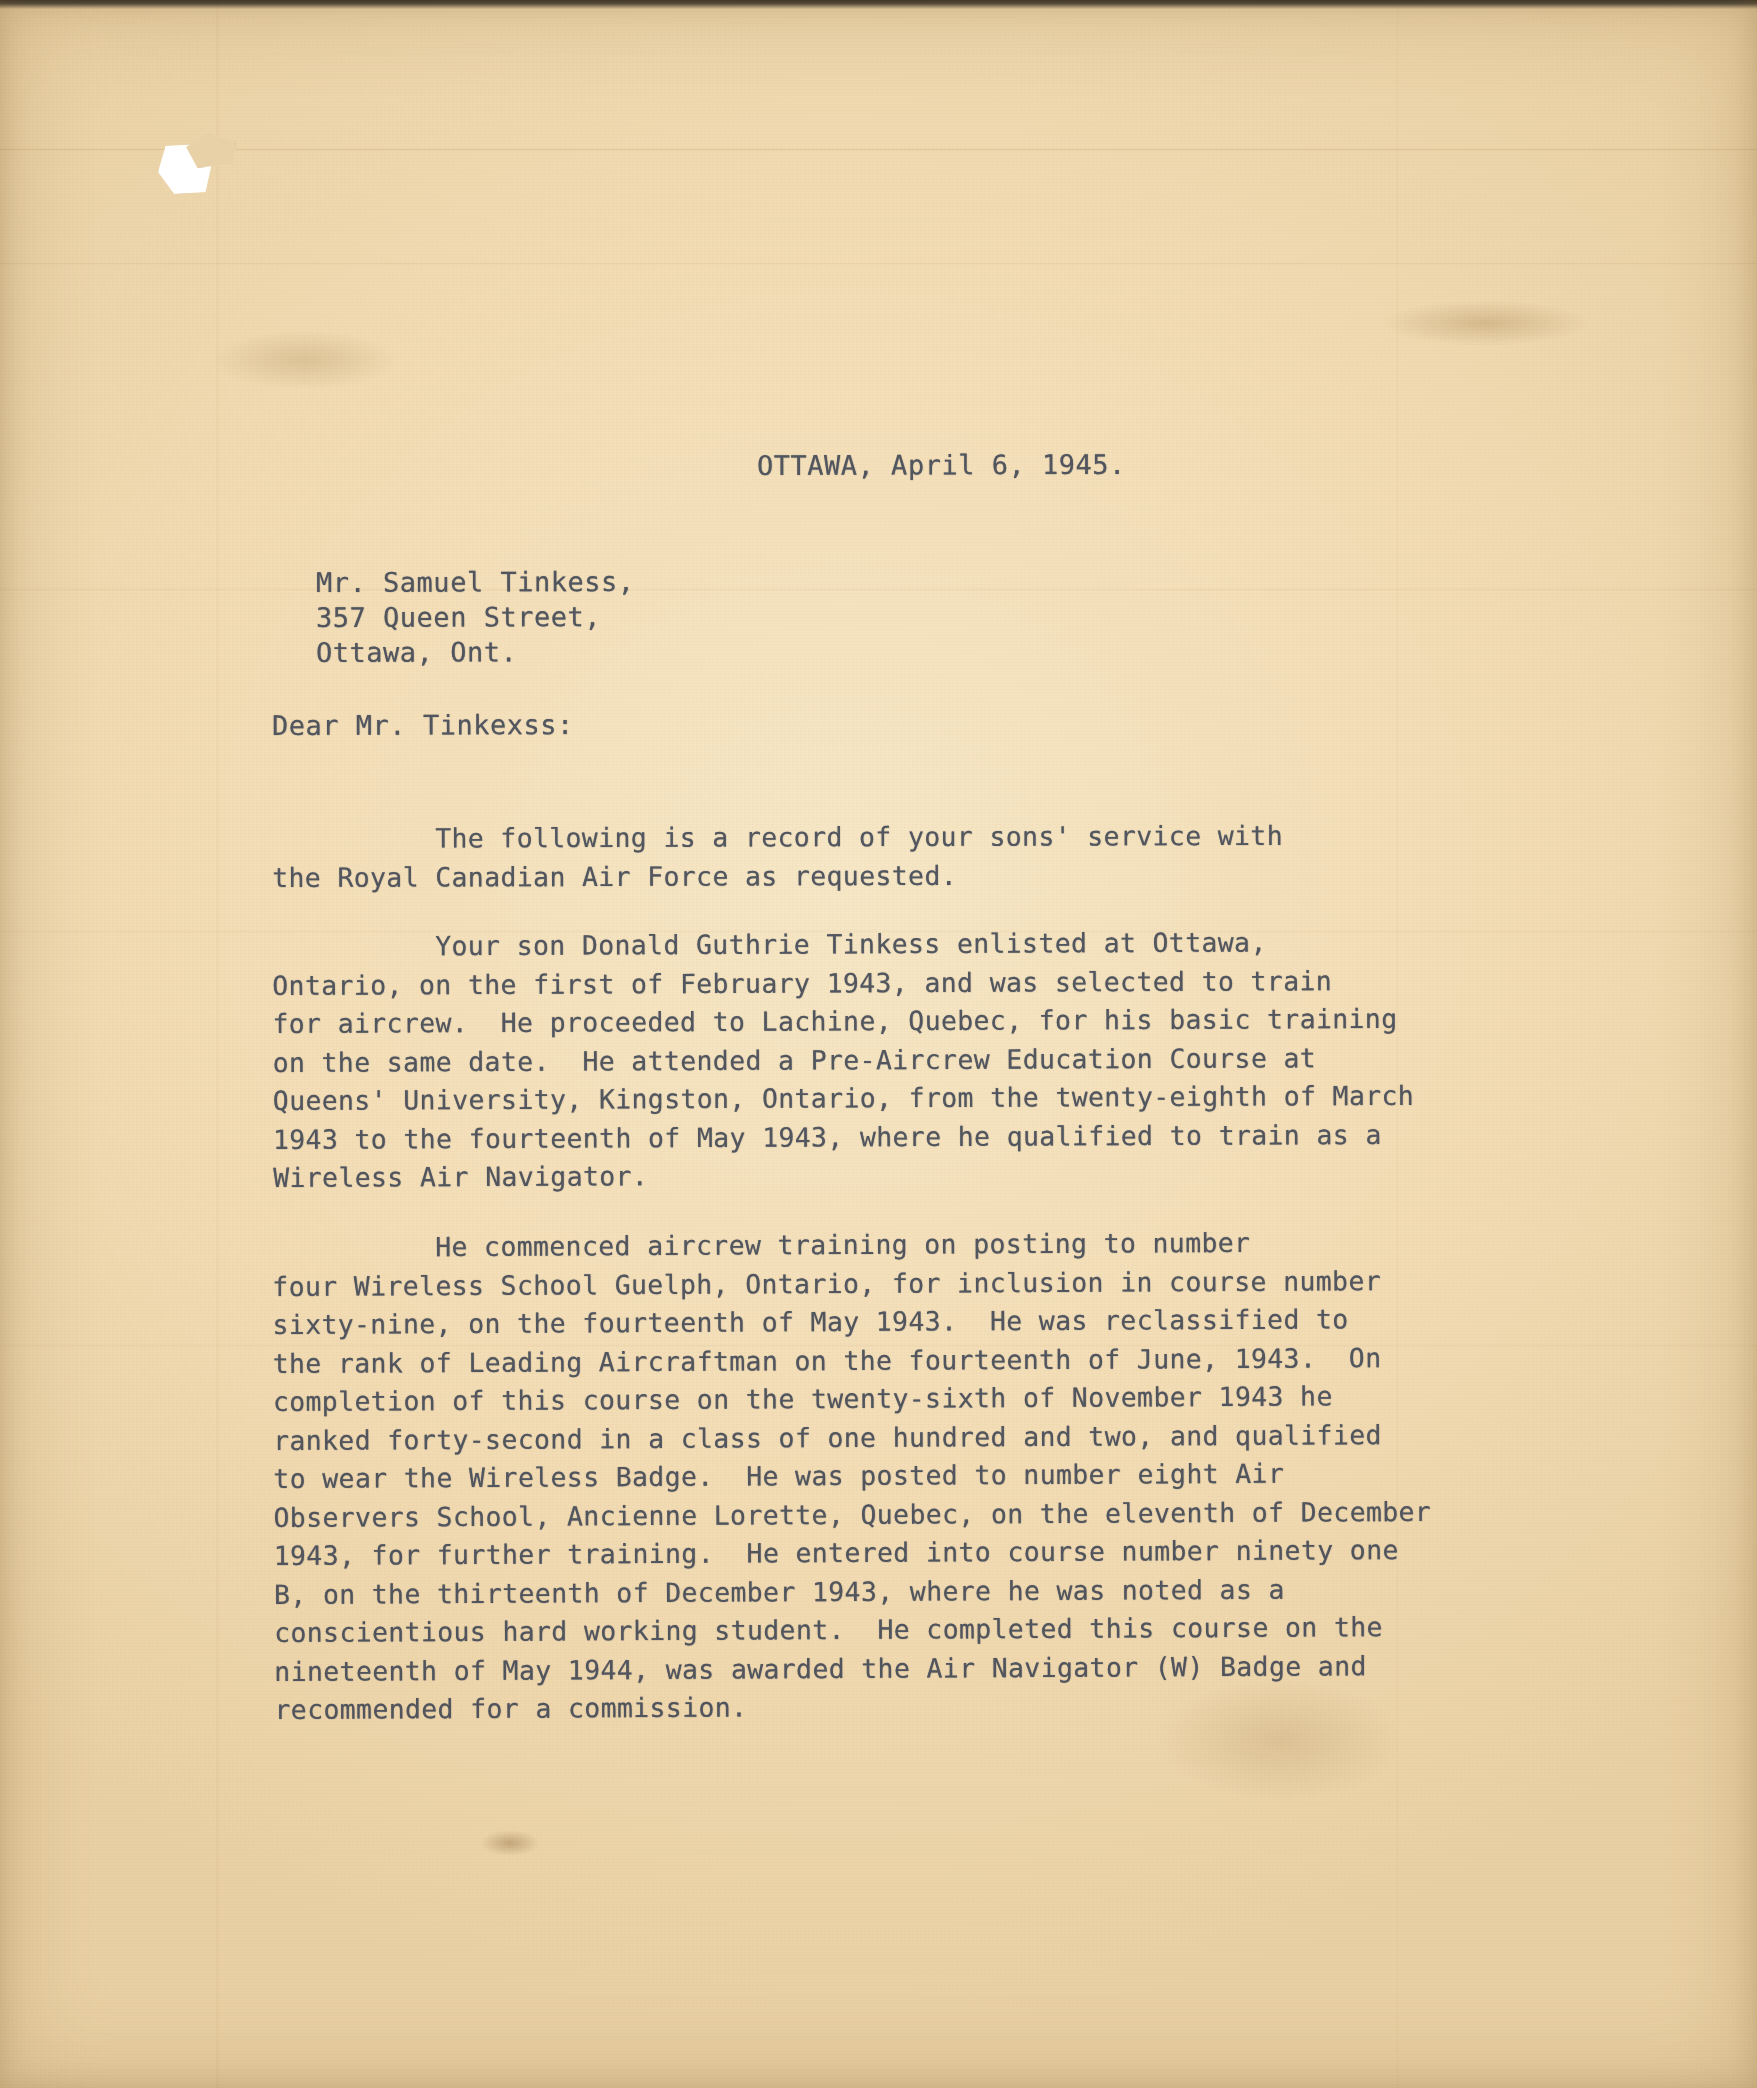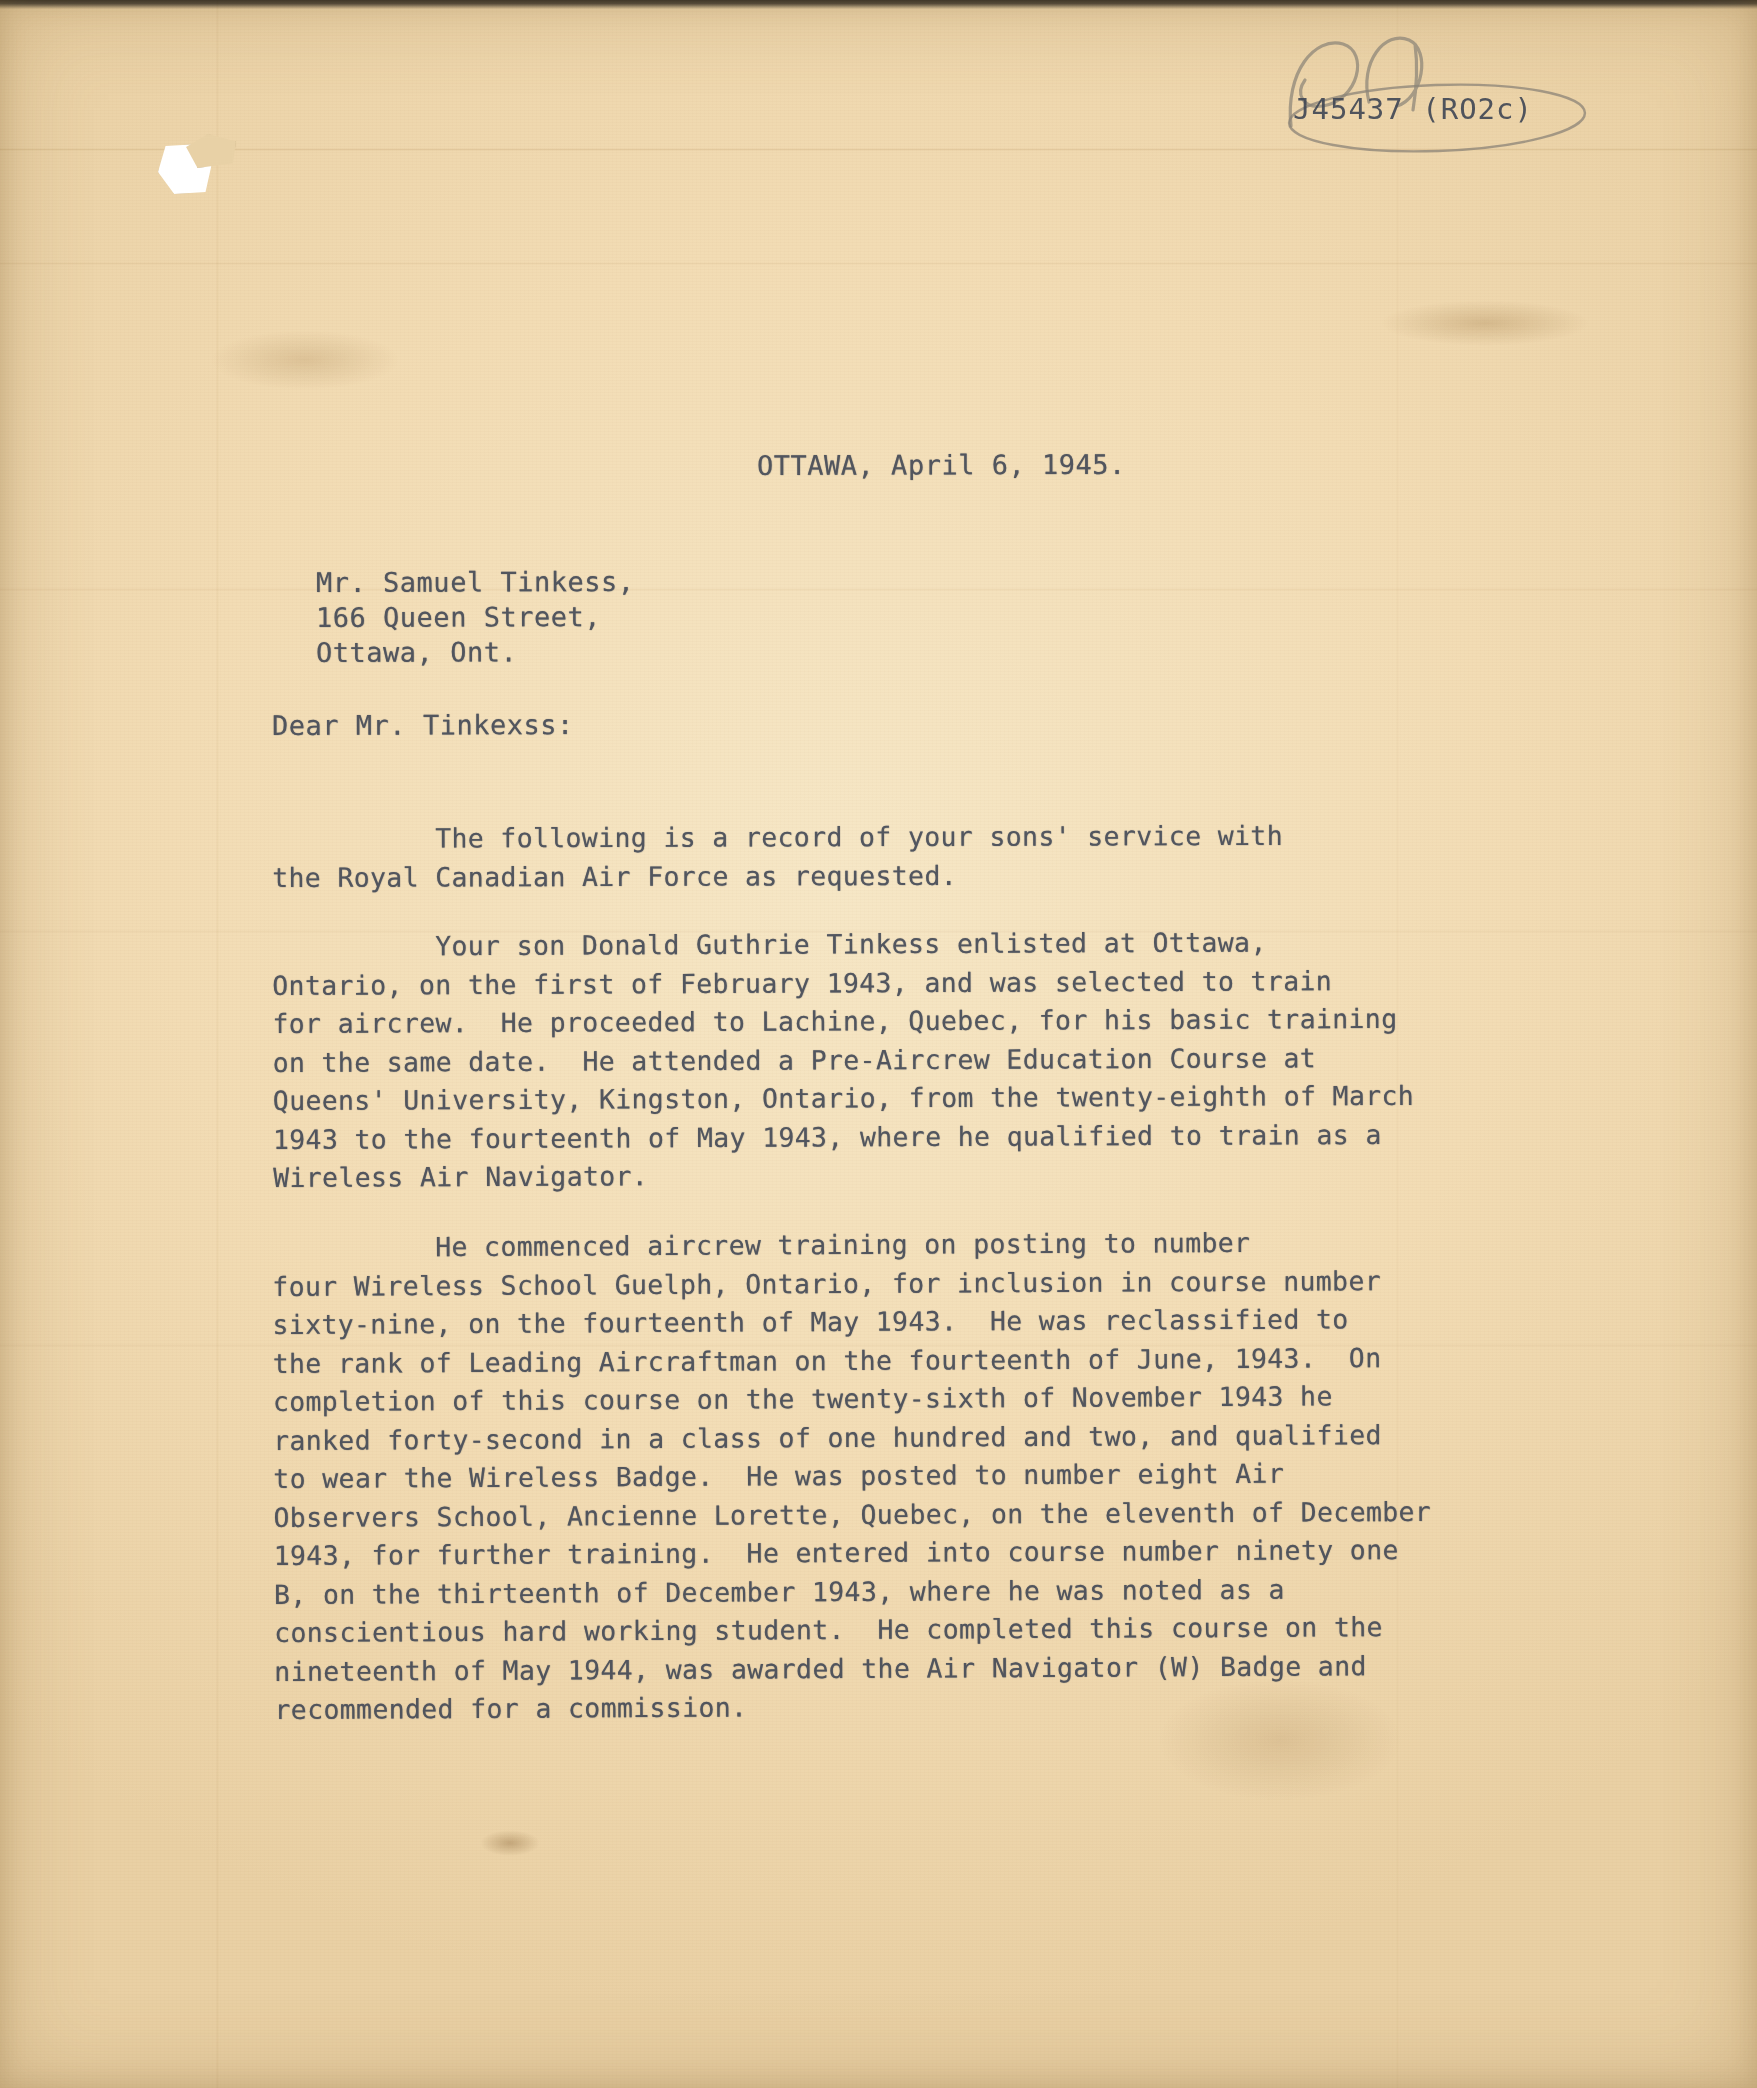--- a/index.html
+++ b/index.html
@@ -187,34 +187,25 @@
   <div class="stain" style="left:480px; top:1830px; width:60px; height:26px; background:radial-gradient(ellipse at center, rgba(130,100,55,.34), rgba(130,100,55,0) 70%);"></div>
   <div class="stain" style="left:1160px; top:1680px; width:240px; height:120px; background:radial-gradient(ellipse at center, rgba(150,118,68,.16), rgba(150,118,68,0) 72%);"></div>
 
   <div class="edge-dark"></div>
 
   <div class="tear" style="left:150px; top:118px; width:110px; height:90px;">
     <div class="white" style="left:8px; top:26px; width:54px; height:50px; clip-path:polygon(14% 4%,78% 0%,100% 38%,88% 96%,30% 100%,0% 56%);"></div>
     <div class="flap" style="left:34px; top:16px; width:52px; height:34px; clip-path:polygon(4% 38%,46% 0%,100% 22%,94% 86%,26% 100%);"></div>
   </div>
 
-  <div class="annot">
-    <svg class="loop" viewBox="0 0 420 140">
-      <ellipse cx="218" cy="104" rx="148" ry="33" fill="none" stroke="#8b8377" stroke-width="2.4" opacity=".75" transform="rotate(-2 218 104)"></ellipse>
-      <path d="M72 112 C 66 58, 96 22, 124 30 C 150 38, 140 86, 104 92 C 84 95, 76 80, 86 66" fill="none" stroke="#8b8377" stroke-width="3.2" opacity=".72" stroke-linecap="round"></path>
-      <path d="M150 88 C 140 48, 166 16, 190 26 C 212 36, 204 84, 178 92
-               M196 30 C 200 60, 196 84, 194 96" fill="none" stroke="#8b8377" stroke-width="3.2" opacity=".72" stroke-linecap="round"></path>
-    </svg>
-    <div class="refnum">J45437 (RO2c)</div>
-  </div>
 
   <div class="typed datestamp skew-a">OTTAWA, April 6, 1945.</div>
 
   <div class="typed addr skew-a">Mr. Samuel Tinkess,</div>
-  <div class="typed addr skew-a" style="top:600px;">166 Queen Street,</div>
+  <div class="typed addr skew-a" style="top:600px;">357 Queen Street,</div>
   <div class="typed addr skew-a" style="top:635px;">Ottawa, Ont.</div>
 
   <div class="typed salutation skew-a">Dear Mr. Tinkexss:</div>
 
   <div class="body-block">
     <p class="para skew-a">          The following is a record of your sons' service with
 the Royal Canadian Air Force as requested.</p>
     <p class="para skew-b">          Your son Donald Guthrie Tinkess enlisted at Ottawa,
 Ontario, on the first of February 1943, and was selected to train
 for aircrew.  He proceeded to Lachine, Quebec, for his basic training

